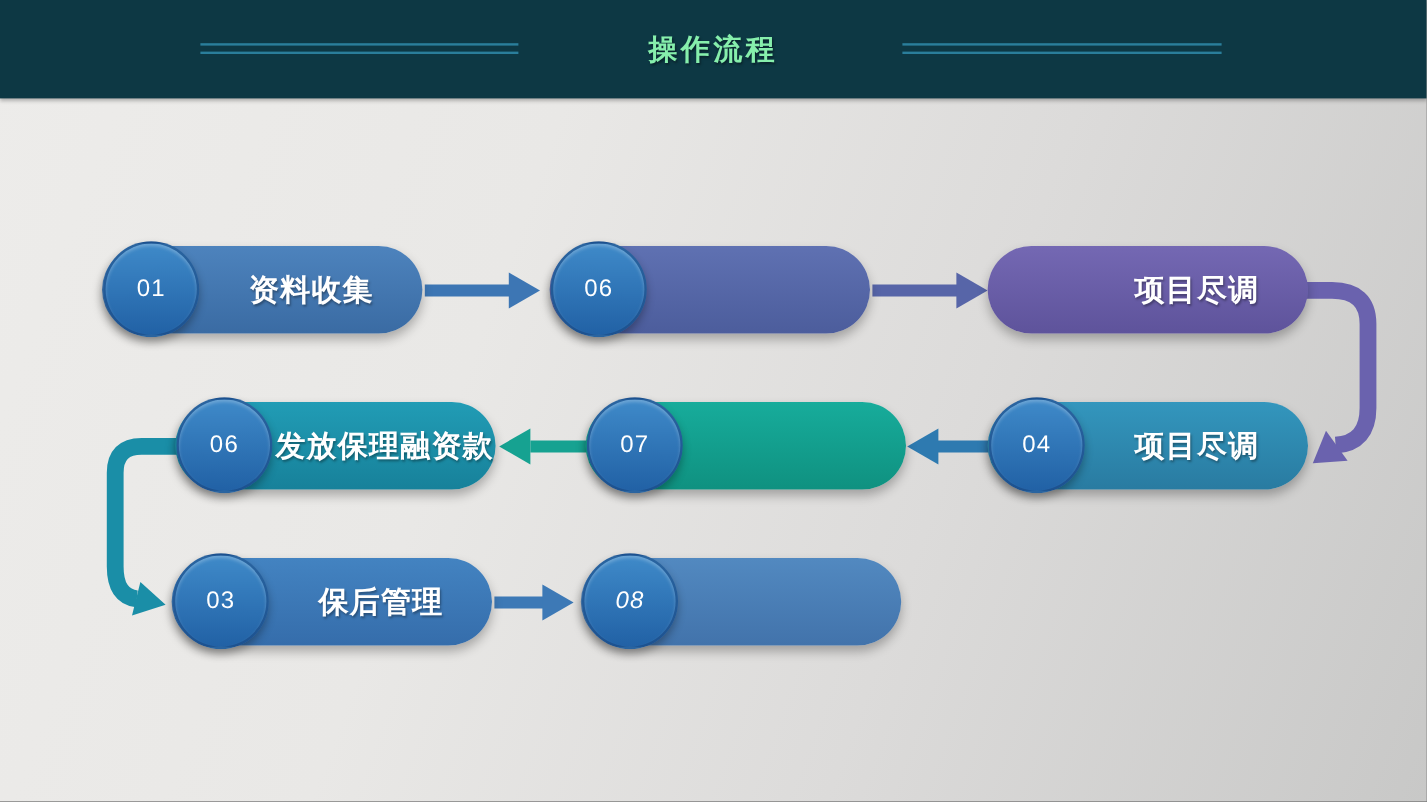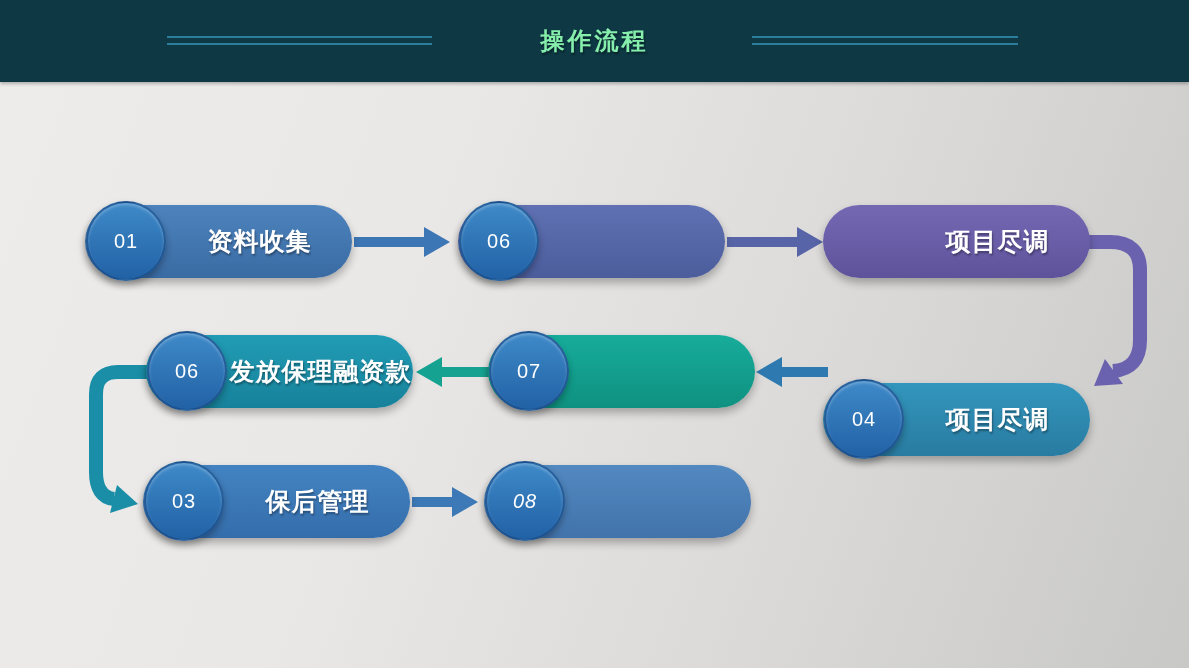--- a/index.html
+++ b/index.html
@@ -25,21 +25,21 @@
   .dline.left{left:167px;top:36px;width:265px;}
   .dline.right{left:752px;top:36px;width:266px;}
   
   .pill{
     position:absolute;width:267px;height:73px;border-radius:37px;
     box-shadow:0 5px 9px rgba(0,0,0,.28);
   }
   .p1{left:85px; top:205px;background:linear-gradient(180deg,#4d83bd,#3a6ba3);}
   .p2{left:458px;top:205px;background:linear-gradient(180deg,#5f71b2,#4c5d9c);}
   .p3{left:823px;top:205px;background:linear-gradient(180deg,#7468b3,#5e539b);}
-  .p4{left:823px;top:335px;background:linear-gradient(180deg,#3396bd,#297ba1);margin-top:48px;}
+  .p4{left:823px;top:335px;background:linear-gradient(180deg,#3396bd,#297ba1);}
   .p5{left:488px;top:335px;background:linear-gradient(180deg,#17ac9b,#0f9180);}
   .p6{left:146px;top:335px;background:linear-gradient(180deg,#219cb5,#17819a);}
   .p7{left:143px;top:465px;background:linear-gradient(180deg,#4383c1,#356dab);}
   .p8{left:484px;top:465px;background:linear-gradient(180deg,#5289c0,#4273ab);font-style:italic;}
   .badge{
     position:absolute;left:1px;top:-4px;width:80px;height:80px;border-radius:50%;
     background:linear-gradient(180deg,#3f8ac9,#2161a5);
     border:2px solid rgba(26,70,125,.55);box-sizing:border-box;
     display:flex;align-items:center;justify-content:center;
     box-shadow:0 4px 7px rgba(0,0,0,.3), inset 0 2px 3px rgba(255,255,255,.25);

